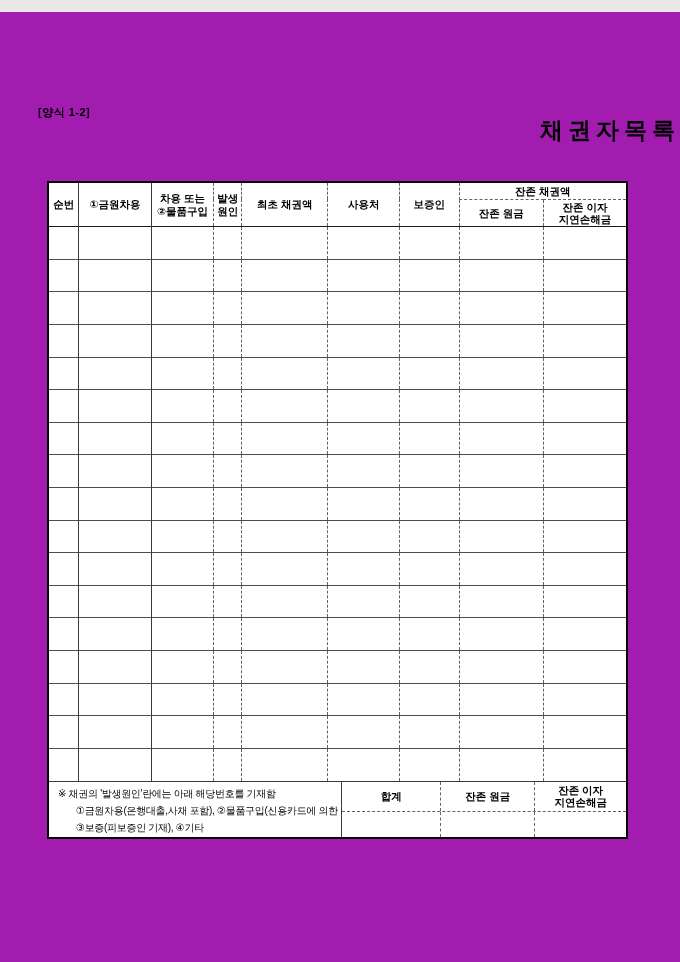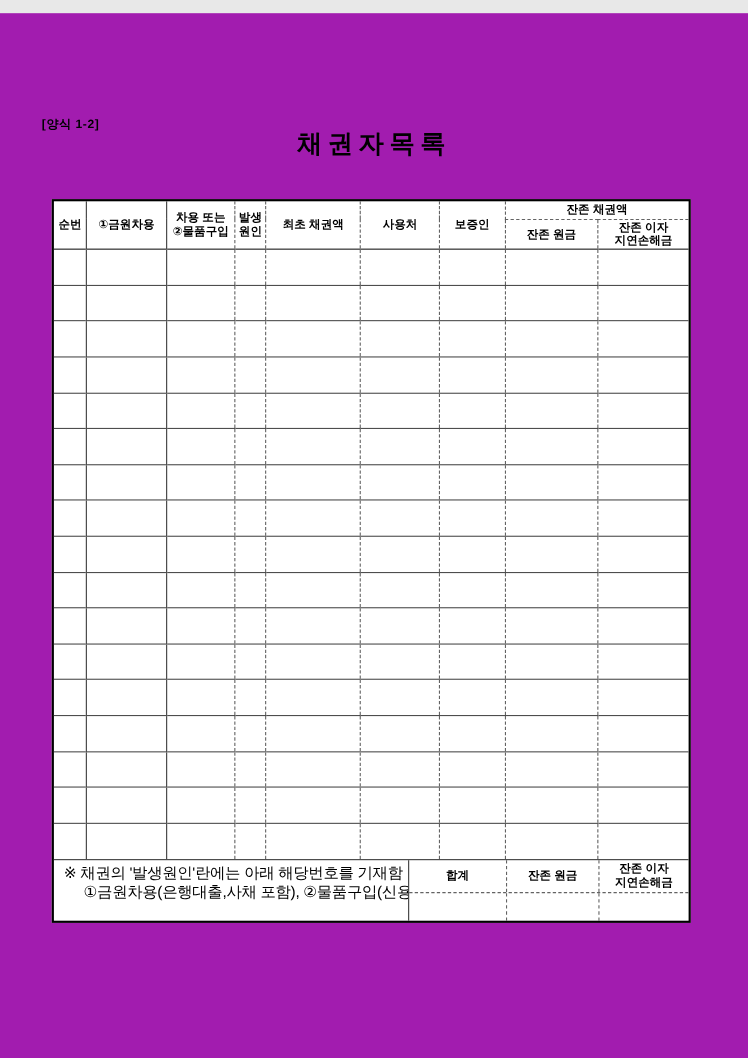--- a/index.html
+++ b/index.html
@@ -22,21 +22,21 @@
     font-size: 11px;
     font-weight: bold;
     letter-spacing: 0.5px;
   }
 
   .doc-title {
     position: absolute;
     left: 0;
     top: 103px;
     width: 100%;
-    text-align: center;
+    text-align: right;
     font-size: 23px;
     font-weight: bold;
     letter-spacing: 5px;
   }
 
   .table-wrap {
     position: absolute;
     left: 47px;
     top: 169px;
     width: 581px;
@@ -73,25 +73,25 @@
   tbody td { border-top: 1px solid #4d4d4d; }
   tbody td:nth-child(2), tbody td:nth-child(3) { border-left: 1px solid #3a3a3a; }
   tbody td:nth-child(n+4) { border-left: 1px dashed #636363; }
 
   .table-footer {
     display: flex;
     border-top: 1px solid #3a3a3a;
     height: 56px;
   }
   .notes-cell {
-    width: 323px;
+    width: 293px;
     flex: 0 0 auto;
     border-right: 1px solid #3a3a3a;
     padding: 3px 0 0 9px;
-    font-size: 14px;
+    font-size: 10px;
     letter-spacing: -0.3px;
     white-space: nowrap;
     overflow: hidden;
   }
   .note-line { line-height: 17px; }
   .note-line.indent { padding-left: 18px; }
 
   .totals-area { flex: 1 1 auto; display: flex; flex-direction: column; }
   .totals-row { display: flex; flex: 1 1 auto; }
   .totals-row.labels { flex: 0 0 30px; border-bottom: 1px dashed #636363; }
@@ -334,20 +334,21 @@
             <td></td>
             <td></td>
           </tr>
         </tbody>
     </table>
 
     <div class="table-footer">
       <div class="notes-cell">
         <div class="note-line">※ 채권의 '발생원인'란에는 아래 해당번호를 기재함</div>
         <div class="note-line indent">①금원차용(은행대출,사채 포함), ②물품구입(신용카드에 의한 구입 포함),</div>
+        <div class="note-line indent">③보증(피보증인 기재), ④기타</div>
       </div>
       <div class="totals-area">
         <div class="totals-row labels">
           <div class="t-cell c-total">합계</div>
           <div class="t-cell c-principal">잔존 원금</div>
           <div class="t-cell c-interest">잔존 이자
 지연손해금</div>
         </div>
         <div class="totals-row values">
           <div class="t-cell c-total"></div>

